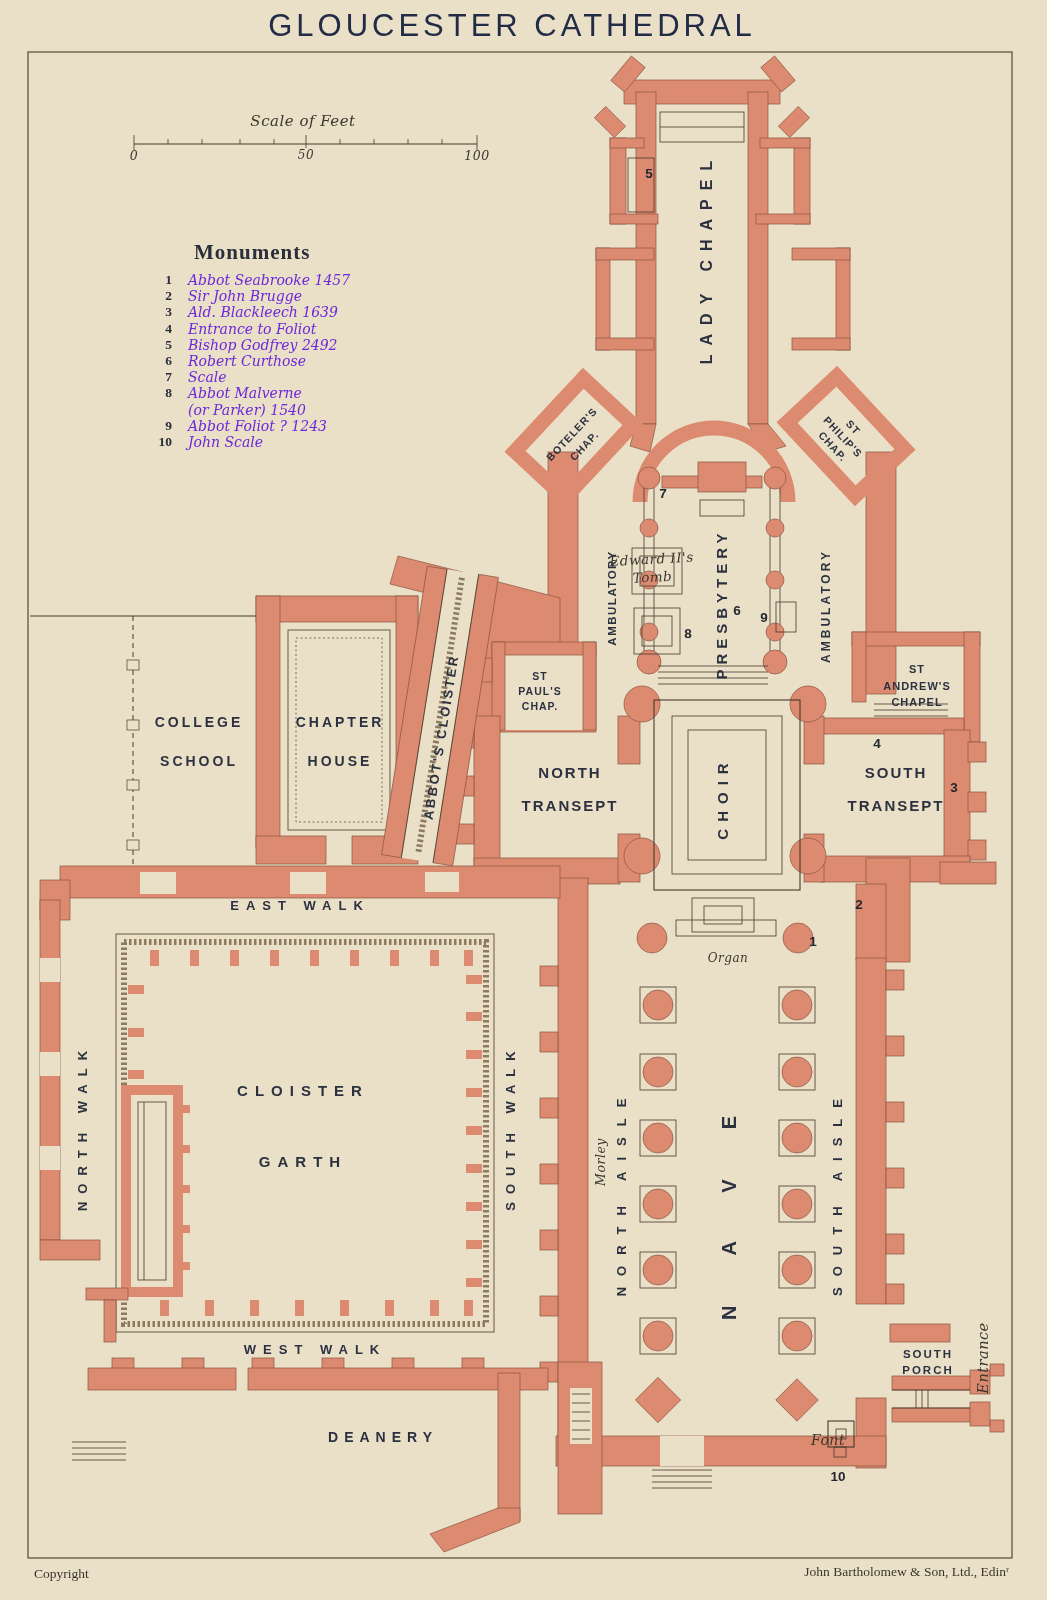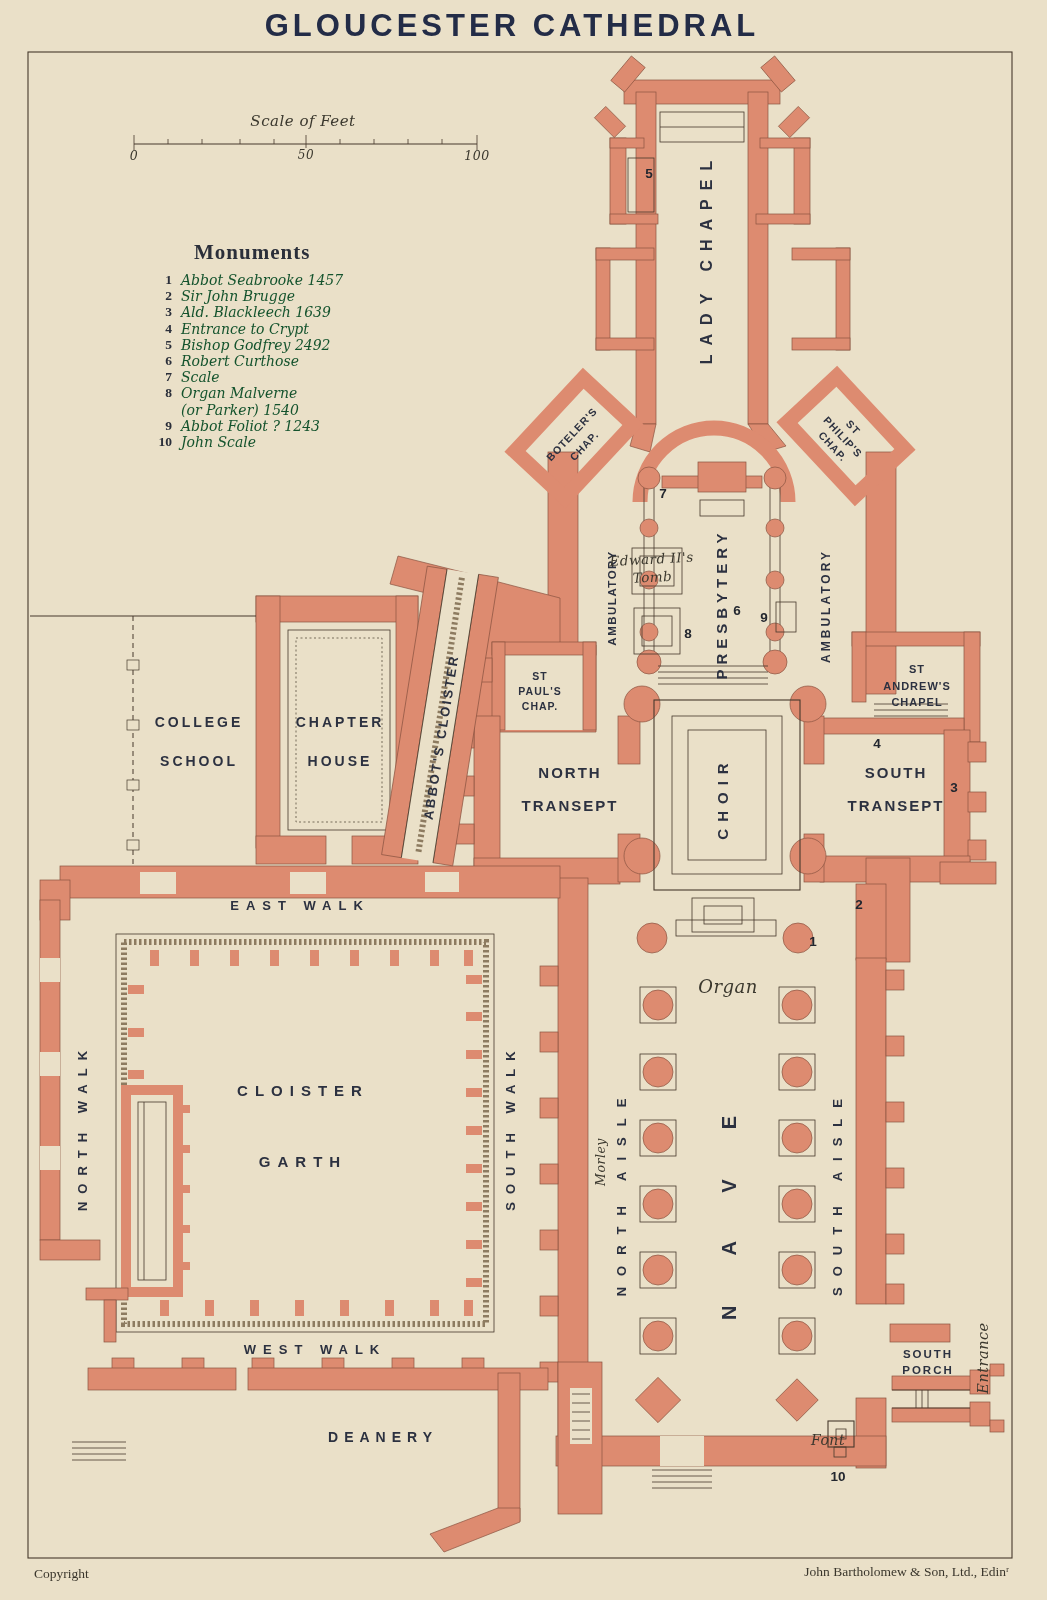--- a/index.html
+++ b/index.html
@@ -22,31 +22,31 @@
   .dash{fill:none;stroke:var(--ink);stroke-width:1;stroke-dasharray:5 4}
   .dash2{fill:none;stroke:var(--ink);stroke-width:.7;stroke-dasharray:2 2.5}
   .tick{fill:var(--paper);stroke:var(--ink);stroke-width:.7}
   
   .lbl{position:absolute;transform:translate(-50%,-50%) rotate(var(--rot,0deg));
        color:var(--label_ink);white-space:pre-line;text-align:center;line-height:1.45;
        font-weight:bold;letter-spacing:2px;font-size:13px}
   .ser{font-family:"DejaVu Serif",serif;font-style:italic;font-weight:normal;
        color:var(--serif_ink);letter-spacing:.5px}
   .title{position:absolute;left:512px;top:26px;transform:translate(-50%,-50%);
-       font-size:31px;font-weight:bold;letter-spacing:4px;color:var(--title_ink);white-space:nowrap}
+       font-size:31px;font-weight:normal;letter-spacing:4px;color:var(--title_ink);white-space:nowrap}
   .mk{position:absolute;transform:translate(-50%,-50%);font-weight:bold;font-size:13.5px;
        color:#23272f}
   .monuments{position:absolute;left:150px;top:240px;width:280px}
   .mon-head{font-family:"Liberation Serif",serif;font-weight:bold;font-size:21px;
        letter-spacing:1px;color:#2b2f3a;margin:0 0 7px 44px}
   .mon-row{display:flex;line-height:16.2px}
   .mon-num{width:22px;text-align:right;font-family:"Liberation Serif",serif;
        font-weight:bold;font-size:13.5px;color:#2b2f3a;flex:none}
-  .mon-label{margin-left:9px;font-family:"DejaVu Serif",serif;font-style:italic;
-       font-size:14px;color:#14532d;white-space:nowrap}
+  .mon-label{margin-left:16px;font-family:"DejaVu Serif",serif;font-style:italic;
+       font-size:14px;color:#6d28d9;white-space:nowrap}
   .foot{position:absolute;font-family:"Liberation Serif",serif;font-size:13.5px;color:#3a362c;white-space:nowrap}
 </style>
 </head>
 <body>
 
 <svg width="1047" height="1600" viewBox="0 0 1047 1600">
 
   <rect x="28" y="52" width="984" height="1506" class="k"></rect>
 
   <g>
@@ -376,37 +376,37 @@
   <div class="mon-row">
       <span class="mon-num">2</span>
       <span class="mon-label">Sir John Brugge</span>
     </div>
   <div class="mon-row">
       <span class="mon-num">3</span>
       <span class="mon-label">Ald. Blackleech 1639</span>
     </div>
   <div class="mon-row">
       <span class="mon-num">4</span>
-      <span class="mon-label">Entrance to Crypt</span>
+      <span class="mon-label">Entrance to Foliot</span>
     </div>
   <div class="mon-row">
       <span class="mon-num">5</span>
       <span class="mon-label">Bishop Godfrey 2492</span>
     </div>
   <div class="mon-row">
       <span class="mon-num">6</span>
       <span class="mon-label">Robert Curthose</span>
     </div>
   <div class="mon-row">
       <span class="mon-num">7</span>
       <span class="mon-label">Scale</span>
     </div>
   <div class="mon-row">
       <span class="mon-num">8</span>
-      <span class="mon-label">Organ Malverne</span>
+      <span class="mon-label">Abbot Malverne</span>
     </div>
   <div class="mon-row">
       <span class="mon-num"></span>
       <span class="mon-label">(or Parker) 1540</span>
     </div>
   <div class="mon-row">
       <span class="mon-num">9</span>
       <span class="mon-label">Abbot Foliot ? 1243</span>
     </div>
   <div class="mon-row">
@@ -430,21 +430,21 @@
 PAUL'S
 CHAP.</div>
 <div class="lbl" style="left:570px;top:789px;font-size:15px;line-height:2.2">NORTH
 TRANSEPT</div>
 <div class="lbl" style="left:917px;top:686px;font-size:11px;letter-spacing:1px;line-height:1.5">ST
 ANDREW'S
 CHAPEL</div>
 <div class="lbl" style="left:896px;top:789px;font-size:15px;line-height:2.2">SOUTH
 TRANSEPT</div>
 <div class="lbl" style="left:723px;top:798px;--rot:-90deg;font-size:15px;letter-spacing:7px">CHOIR</div>
-<div class="lbl ser" style="left:728px;top:987px;font-size:18px">Organ</div>
+<div class="lbl ser" style="left:728px;top:959px;font-size:12px">Organ</div>
 <div class="lbl" style="left:199px;top:742px;font-size:14px;letter-spacing:3px;line-height:2.8">COLLEGE
 SCHOOL</div>
 <div class="lbl" style="left:340px;top:742px;font-size:14px;letter-spacing:3px;line-height:2.8">CHAPTER
 HOUSE</div>
 <div class="lbl" style="left:442px;top:737px;--rot:-81deg;font-size:13px;letter-spacing:2.5px">ABBOT'S CLOISTER</div>
 <div class="lbl" style="left:300px;top:906px;font-size:13px;letter-spacing:7px">EAST WALK</div>
 <div class="lbl" style="left:83px;top:1127px;--rot:-90deg;font-size:13px;letter-spacing:8px">NORTH WALK</div>
 <div class="lbl" style="left:303px;top:1126px;font-size:15px;letter-spacing:7px;line-height:4.7">CLOISTER
 GARTH</div>
 <div class="lbl" style="left:511px;top:1127px;--rot:-90deg;font-size:13px;letter-spacing:8px">SOUTH WALK</div>

